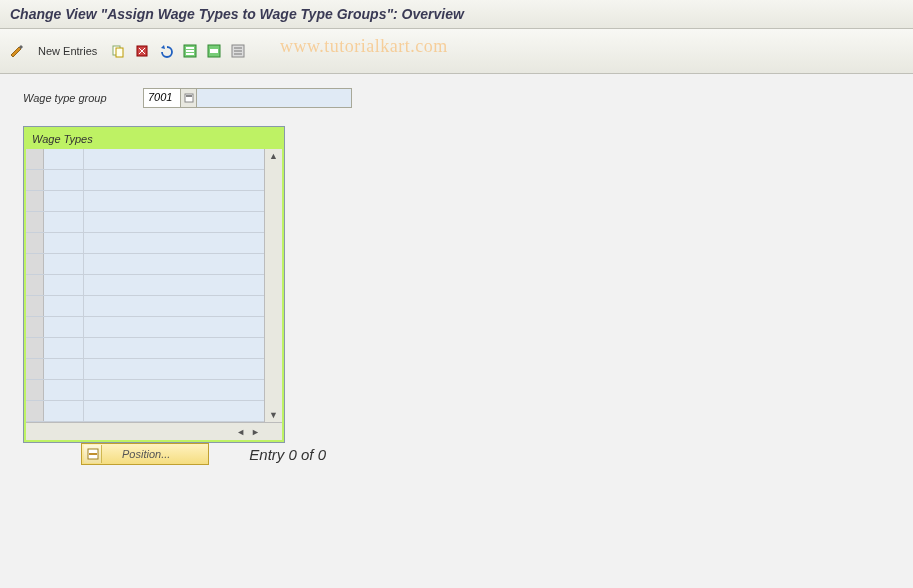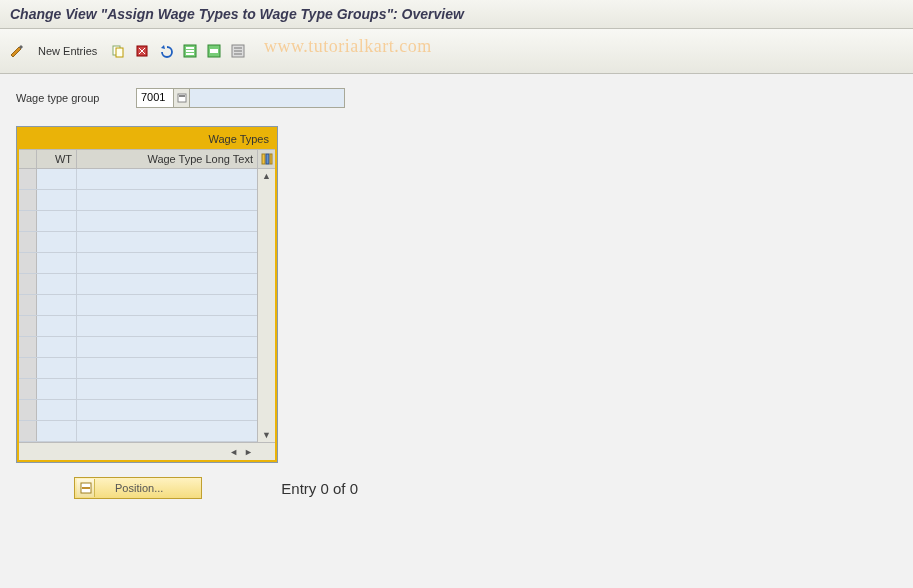--- a/index.html
+++ b/index.html
@@ -37,30 +37,31 @@
     .new-entries {
       font-size: 11px;
       color: #333;
       padding: 0 6px;
       cursor: pointer;
     }
     
     .watermark {
       position: absolute;
       top: 36px;
-      left: 264px;
+      left: 280px;
       font-size: 18px;
       color: rgba(255,140,0,0.35);
       font-family: Georgia, serif;
       letter-spacing: 0.5px;
       pointer-events: none;
     }
     
     .content {
-      padding: 14px 16px;
+      padding: 14px 23px;
+      font-style: italic;
     }
     
     .field-row {
       display: flex;
       align-items: center;
       gap: 10px;
       margin-bottom: 18px;
       font-size: 11px;
     }
     
@@ -97,24 +98,23 @@
       border-left: none;
       background: #e0eaf5;
       padding: 2px 6px;
       font-size: 11px;
       min-width: 155px;
       height: 20px;
     }
     
     .table-frame {
       border: 1px solid #8899aa;
-      background: #eab308;
+      background: #bef264;
       width: 262px;
       padding: 2px;
-      text-align: right;
     }
     
     .table-title {
       font-size: 11px;
       color: #333;
       padding: 4px 6px;
     }
     
     .grid-area {
       background: #fff;
@@ -181,22 +181,21 @@
       align-items: center;
       justify-content: flex-end;
       padding: 0 20px 0 18px;
       gap: 2px;
     }
     .hscroll .arrow { font-size:9px; color:#555; cursor:pointer; padding:0 2px;}
     
     .footer-row {
       display: flex;
       align-items: center;
-      gap: 79px;
-      margin-top: 14px;
+      gap: 40px;
       padding-left: 58px;
     }
     
     .position-btn {
       display: inline-flex;
       align-items: center;
       background: linear-gradient(to bottom, #fff2c0, #f5dd80);
       border: 1px solid #c0a030;
       height: 22px;
       padding: 0 2px;
@@ -283,32 +282,20 @@
             <rect x="2" y="2" width="6" height="2" fill="#888"></rect>
           </svg>
       </span>
       <span class="field-desc"></span>
     </span>
   </div>
 
   <div class="table-frame">
     <div class="table-title">Wage Types</div>
     <div class="grid-area">
-      <div class="grid-header">
-        <div class="col-sel"></div>
-        <div class="col-wt">WT</div>
-        <div class="col-long">Wage Type Long Text</div>
-        <div class="col-cfg">
-          <svg width="12" height="12">
-              <rect x="1" y="1" width="3" height="10" fill="#f0c040" stroke="#a08020"></rect>
-              <rect x="5" y="1" width="3" height="10" fill="#6090d0" stroke="#305080"></rect>
-              <rect x="9" y="1" width="2" height="10" fill="#f0c040" stroke="#a08020"></rect>
-            </svg>
-        </div>
-      </div>
       <div class="grid-body">
         <div class="rows-container" id="rows-container">
             <div class="grid-row">
               <div class="row-sel"></div>
               <div class="cell-wt"></div>
               <div class="cell-long"></div>
             </div>
             <div class="grid-row">
               <div class="row-sel"></div>
               <div class="cell-wt"></div>

